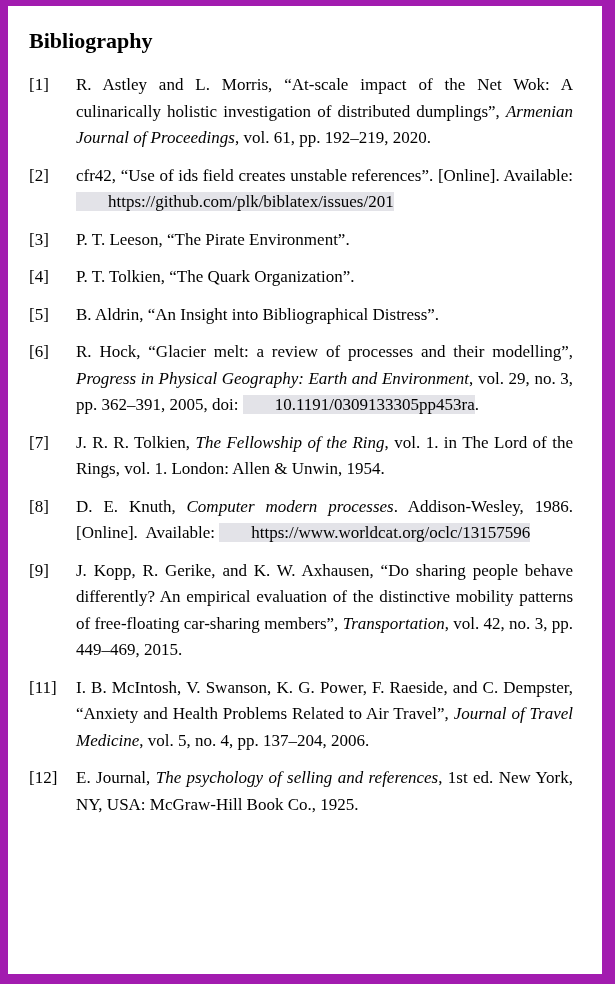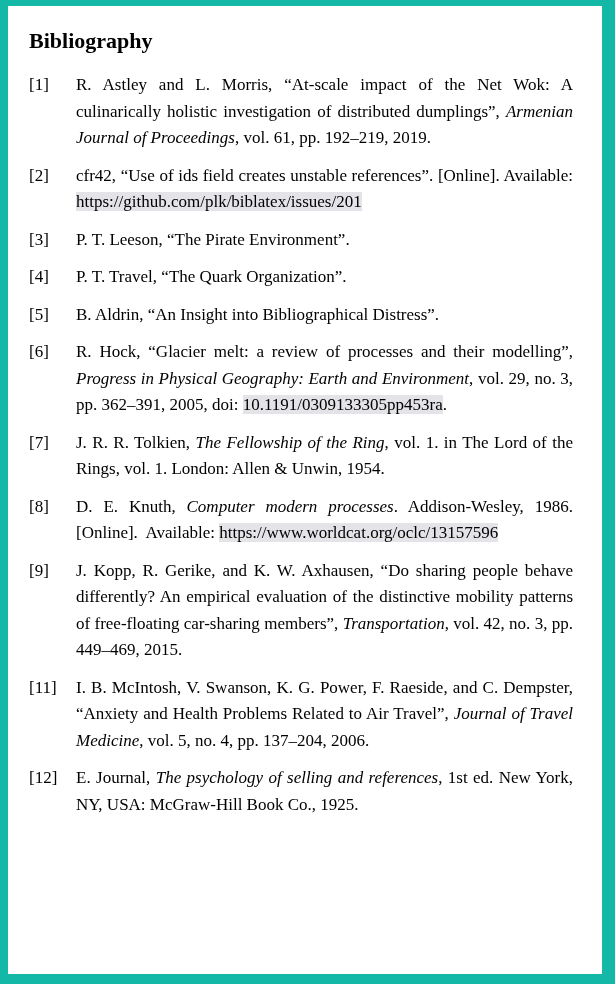--- a/index.html
+++ b/index.html
@@ -5,21 +5,21 @@
   * { margin: 0; padding: 0; box-sizing: border-box; }
   html, body { width: 615px; height: 984px; }
   body {
     font-family: "Liberation Serif", serif;
     background: #000;
   }
   .screen {
     position: relative;
     width: 615px;
     height: 984px;
-    background: #14b8a6;
+    background: #a21caf;
     overflow: hidden;
   }
   .page {
     position: absolute;
     left: 8px;
     top: 6px;
     width: 594px;
     height: 968px;
     background: #ffffff;
     padding: 20px 29px 0 21px;
@@ -50,44 +50,45 @@
   .entry-text {
     flex: 1 1 auto;
     text-align: justify;
   }
   .seg-plain { font-style: normal; }
   .seg-italic { font-style: italic; }
   a.seg-link {
     color: #000000;
     text-decoration: none;
     cursor: pointer;
+    padding-left: 32px;
   }
 </style>
 </head>
 <body>
 
 <div class="screen">
   <div class="page">
     <h1 class="title">Bibliography</h1>
     <div id="entries" class="entries">
         <div class="entry">
           <span class="entry-label">[1]</span>
-          <div class="entry-text"><span class="seg-plain">R. Astley and L. Morris, “At-scale impact of the Net Wok: A culinarically holistic investigation of distributed dumplings”, </span><span class="seg-italic">Armenian Journal of Proceedings</span><span class="seg-plain">, vol. 61, pp. 192–219, 2019.</span></div>
+          <div class="entry-text"><span class="seg-plain">R. Astley and L. Morris, “At-scale impact of the Net Wok: A culinarically holistic investigation of distributed dumplings”, </span><span class="seg-italic">Armenian Journal of Proceedings</span><span class="seg-plain">, vol. 61, pp. 192–219, 2020.</span></div>
         </div>
         <div class="entry">
           <span class="entry-label">[2]</span>
           <div class="entry-text"><span class="seg-plain">cfr42, “Use of ids field creates unstable references”. [Online]. Available: </span><a class="seg-link" style="background-color: rgb(227, 227, 232);">https://github.com/plk/biblatex/issues/201</a></div>
         </div>
         <div class="entry">
           <span class="entry-label">[3]</span>
           <div class="entry-text"><span class="seg-plain">P. T. Leeson, “The Pirate Environment”.</span></div>
         </div>
         <div class="entry">
           <span class="entry-label">[4]</span>
-          <div class="entry-text"><span class="seg-plain">P. T. Travel, “The Quark Organization”.</span></div>
+          <div class="entry-text"><span class="seg-plain">P. T. Tolkien, “The Quark Organization”.</span></div>
         </div>
         <div class="entry">
           <span class="entry-label">[5]</span>
           <div class="entry-text"><span class="seg-plain">B. Aldrin, “An Insight into Bibliographical Distress”.</span></div>
         </div>
         <div class="entry">
           <span class="entry-label">[6]</span>
           <div class="entry-text"><span class="seg-plain">R. Hock, “Glacier melt: a review of processes and their modelling”, </span><span class="seg-italic">Progress in Physical Geography: Earth and Environment</span><span class="seg-plain">, vol. 29, no. 3, pp. 362–391, 2005, doi: </span><a class="seg-link" style="background-color: rgb(227, 227, 232);">10.1191/0309133305pp453ra</a><span class="seg-plain">.</span></div>
         </div>
         <div class="entry">

